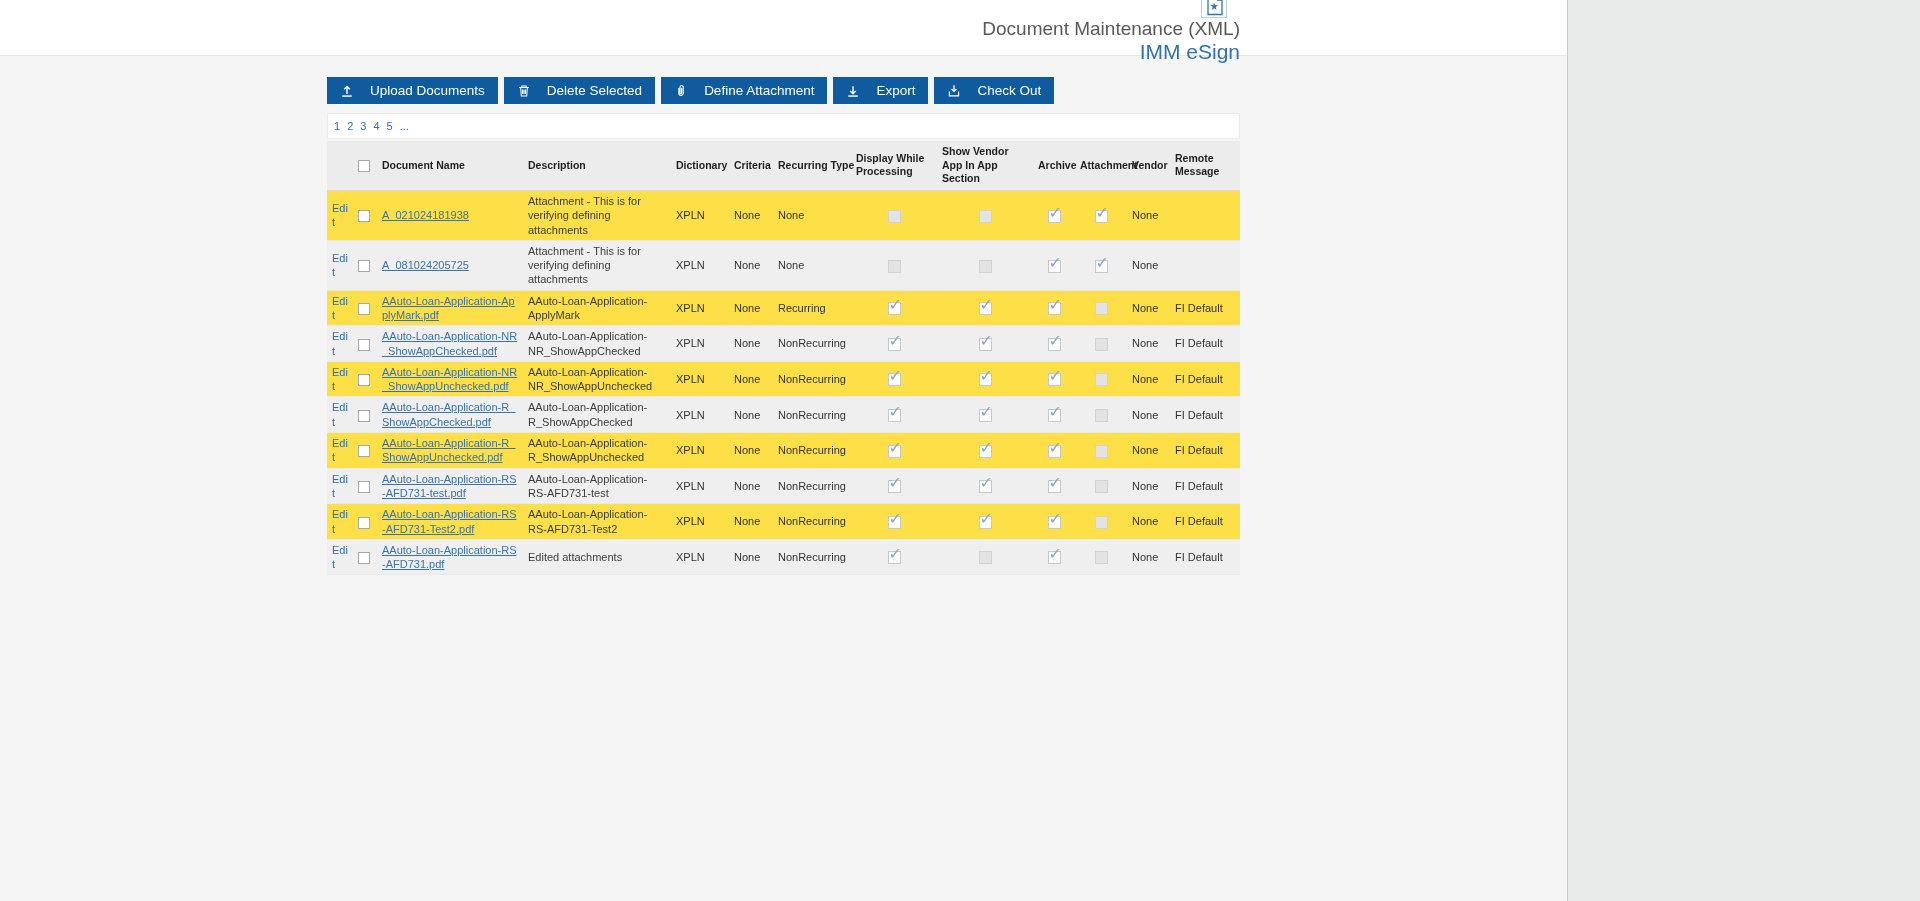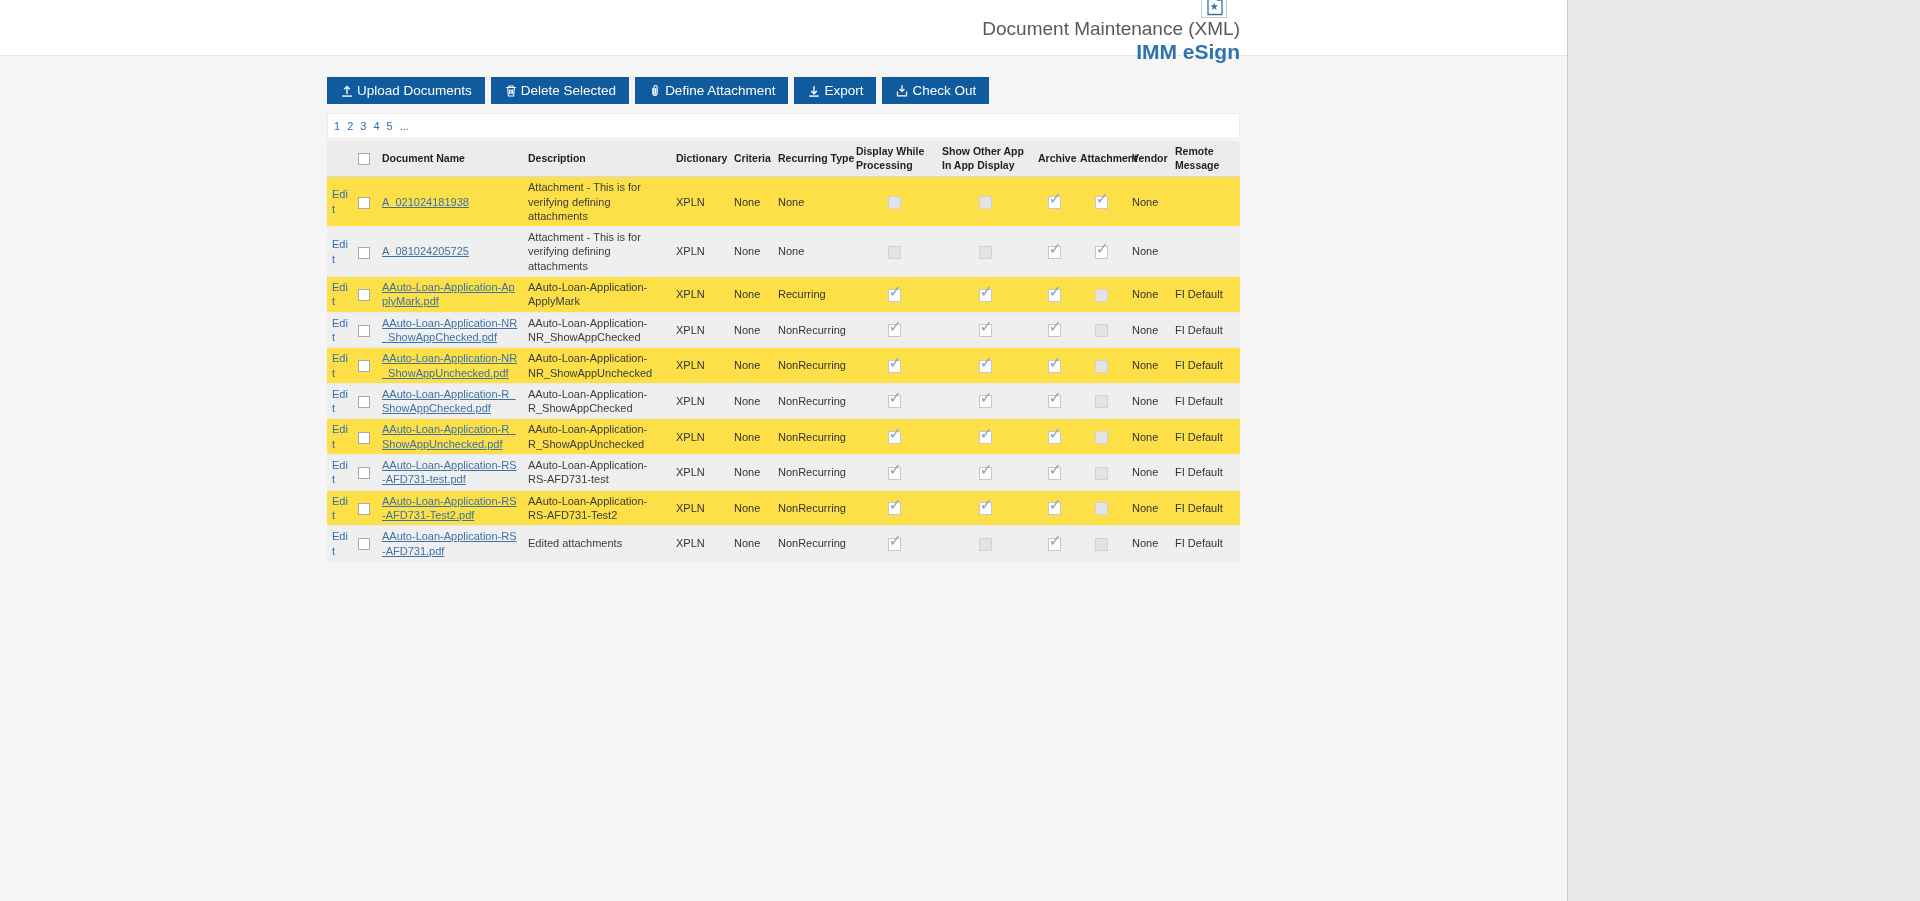--- a/index.html
+++ b/index.html
@@ -12,35 +12,35 @@
 
   
   .topnav{height:50px;background:#f0f0f1;border-bottom:1px solid #e3e3e4;display:flex;align-items:center;justify-content:flex-end;padding-right:330px;gap:27px;}
   .nav-item{font-size:15px;color:#2e2e2e;cursor:pointer;}
 
   
   .page-header{height:55px;background:#ffffff;border-bottom:1px solid #e7e7e7;display:flex;align-items:center;}
   .header-inner{width:913px;margin:12px auto;display:flex;align-items:flex-end;flex-direction:column;}
   .doc-icon{width:26px;height:26px;margin-right:13px;display:inline-flex;flex:none;}
   .page-title{font-size:19px;font-weight:400;color:#595959;margin:0;}
-  .brand{margin-left:auto;font-size:21px;color:#2e73ad;font-weight:bold;}
+  .brand{margin-left:auto;font-size:21px;color:#2e73ad;}
 
   
   .content{width:913px;margin:0 auto;padding-top:21px;}
 
   .search-row{display:flex;align-items:center;margin-bottom:21px;}
   .search-label{font-size:11.5px;color:#333;margin-right:17px;}
   .select-wrap{display:flex;height:25px;cursor:pointer;}
   .select-box{width:140px;border:1px solid #c6c6c6;border-right:none;background:#fff;font-size:12px;color:#333;display:flex;align-items:center;padding:0 8px;}
   .select-btn{width:22px;background:#35699e;display:flex;align-items:center;justify-content:center;}
   .search-input{margin-left:16px;width:164px;height:23px;border:1px solid #c9c9c9;font-size:12px;padding:0 6px;font-family:inherit;color:#333;}
   .search-btn{margin-left:20px;height:26px;background:#0f5b9e;color:#fff;border:none;display:inline-flex;align-items:center;gap:7px;padding:0 11px;font-size:13.5px;font-family:inherit;cursor:pointer;}
 
   .toolbar{display:flex;gap:6px;margin-bottom:9px;}
-  .action-btn{height:27px;background:#0f5b9e;color:#fff;border:none;display:inline-flex;align-items:center;gap:3px;padding:0 13px;font-size:13.5px;font-family:inherit;cursor:pointer;white-space:nowrap;}
+  .action-btn{height:27px;background:#0f5b9e;color:#fff;border:none;display:inline-flex;align-items:center;gap:16px;padding:0 13px;font-size:13.5px;font-family:inherit;cursor:pointer;white-space:nowrap;}
   .btn-icon{display:inline-flex;align-items:center;}
 
   .pagination{background:#fff;height:26px;display:flex;align-items:center;gap:7px;padding:0 6px;margin-bottom:2px;font-size:11px;border:1px solid #ececec;box-sizing:border-box;}
   .page-link{color:#2f6eb2;cursor:pointer;text-decoration:none;}
 
   .doc-table{width:100%;border-collapse:collapse;table-layout:fixed;background:#fde047;font-size:11px;color:#333;}
   .doc-table thead th{background:#ececed;font-weight:700;font-size:10.5px;text-align:left;padding:4px 5px;color:#1f1f1f;line-height:1.3;border-bottom:1px solid #d9d9d9;vertical-align:middle;}
   .doc-table thead th.nowrap{white-space:nowrap;}
   .doc-table tbody td{padding:3px 5px;border-bottom:1px solid #e9e9e9;line-height:1.3;vertical-align:middle;word-wrap:break-word;}
   .doc-table tbody tr:nth-child(even){background:#efeff0;}
@@ -154,21 +154,21 @@
       <thead>
           <tr>
             <th></th>
             <th><span class="cb"></span></th>
             <th class="nowrap">Document Name</th>
             <th class="nowrap">Description</th>
             <th class="nowrap">Dictionary</th>
             <th class="nowrap">Criteria</th>
             <th class="nowrap">Recurring Type</th>
             <th>Display While Processing</th>
-            <th>Show Other App In App Display</th>
+            <th>Show Vendor App In App Section</th>
             <th class="nowrap">Archive</th>
             <th class="nowrap">Attachment</th>
             <th class="nowrap">Vendor</th>
             <th>Remote Message</th>
           </tr>
         </thead>
       <tbody>
           <tr>
     <td class="c-edit"><a class="edit-link">Edit</a></td>
     <td class="c-cb"><span class="cb"></span></td>

